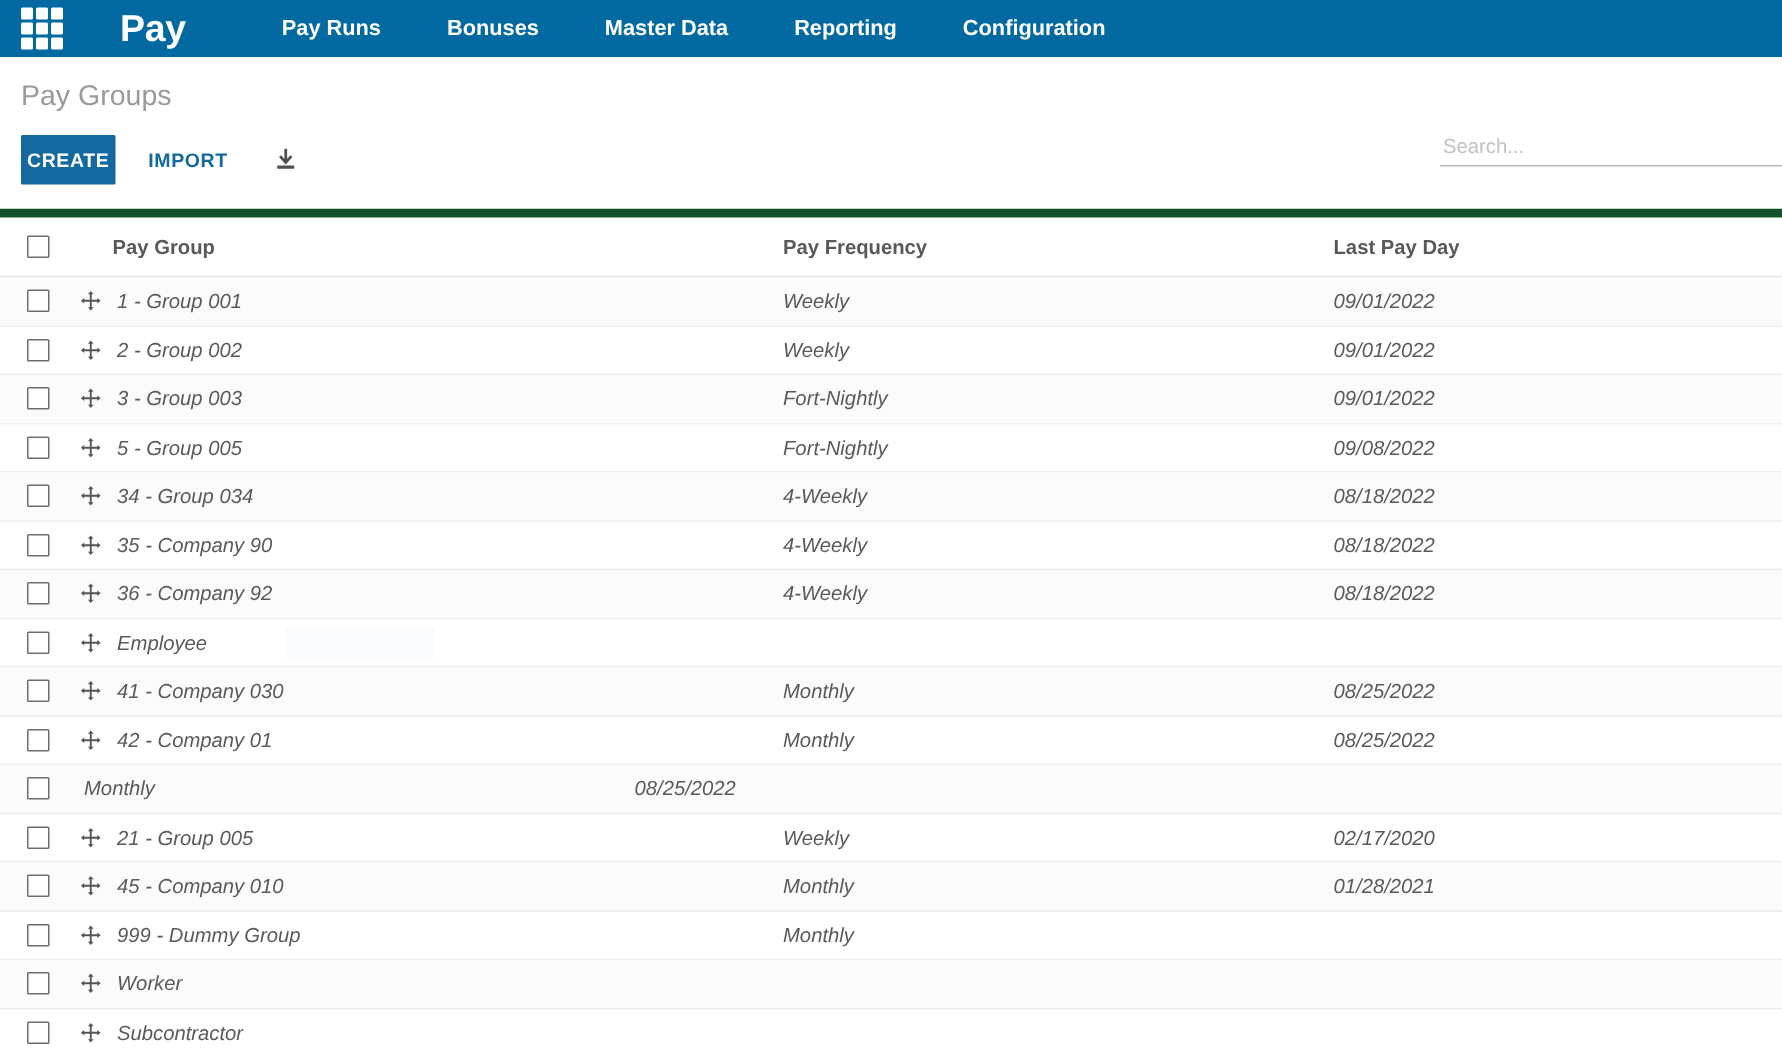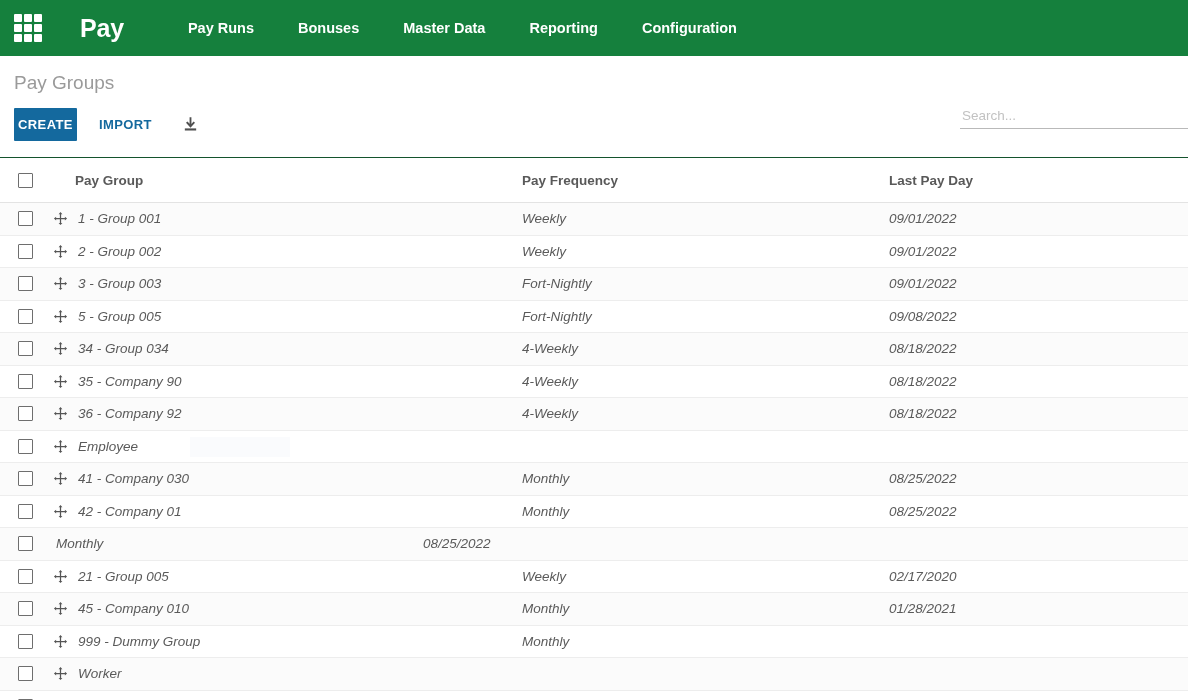--- a/index.html
+++ b/index.html
@@ -8,22 +8,22 @@
     margin: 0; padding: 0;
     width: 1188px; height: 700px;
     overflow: hidden;
     background: #ffffff;
     font-family: "Liberation Sans", sans-serif;
     -webkit-font-smoothing: antialiased;
   }
 
   
   .navbar {
-    height: 56px;
-    background: #15803d;
+    height: 38px;
+    background: #0369a1;
     display: flex;
     align-items: center;
     padding: 0 0 0 14px;
     color: #ffffff;
     user-select: none;
   }
   .app-launcher {
     width: 28px; height: 28px;
     display: grid;
     grid-template-columns: repeat(3, 1fr);
@@ -136,21 +136,21 @@
     align-items: center;
     line-height: 0;
   }
 
   
   .grid { width: 100%; background: #fff; }
   .grid-head {
     display: flex;
     align-items: center;
     height: 46px;
-    border-top: 1px solid #14532d;
+    border-top: 6px solid #14532d;
     border-bottom: 1px solid #e3e3e3;
     background: #ffffff;
   }
   .grid-row {
     display: flex;
     align-items: center;
     height: 32.5px;
     border-bottom: 1px solid #ededed;
     position: relative;
     font-style: italic;

